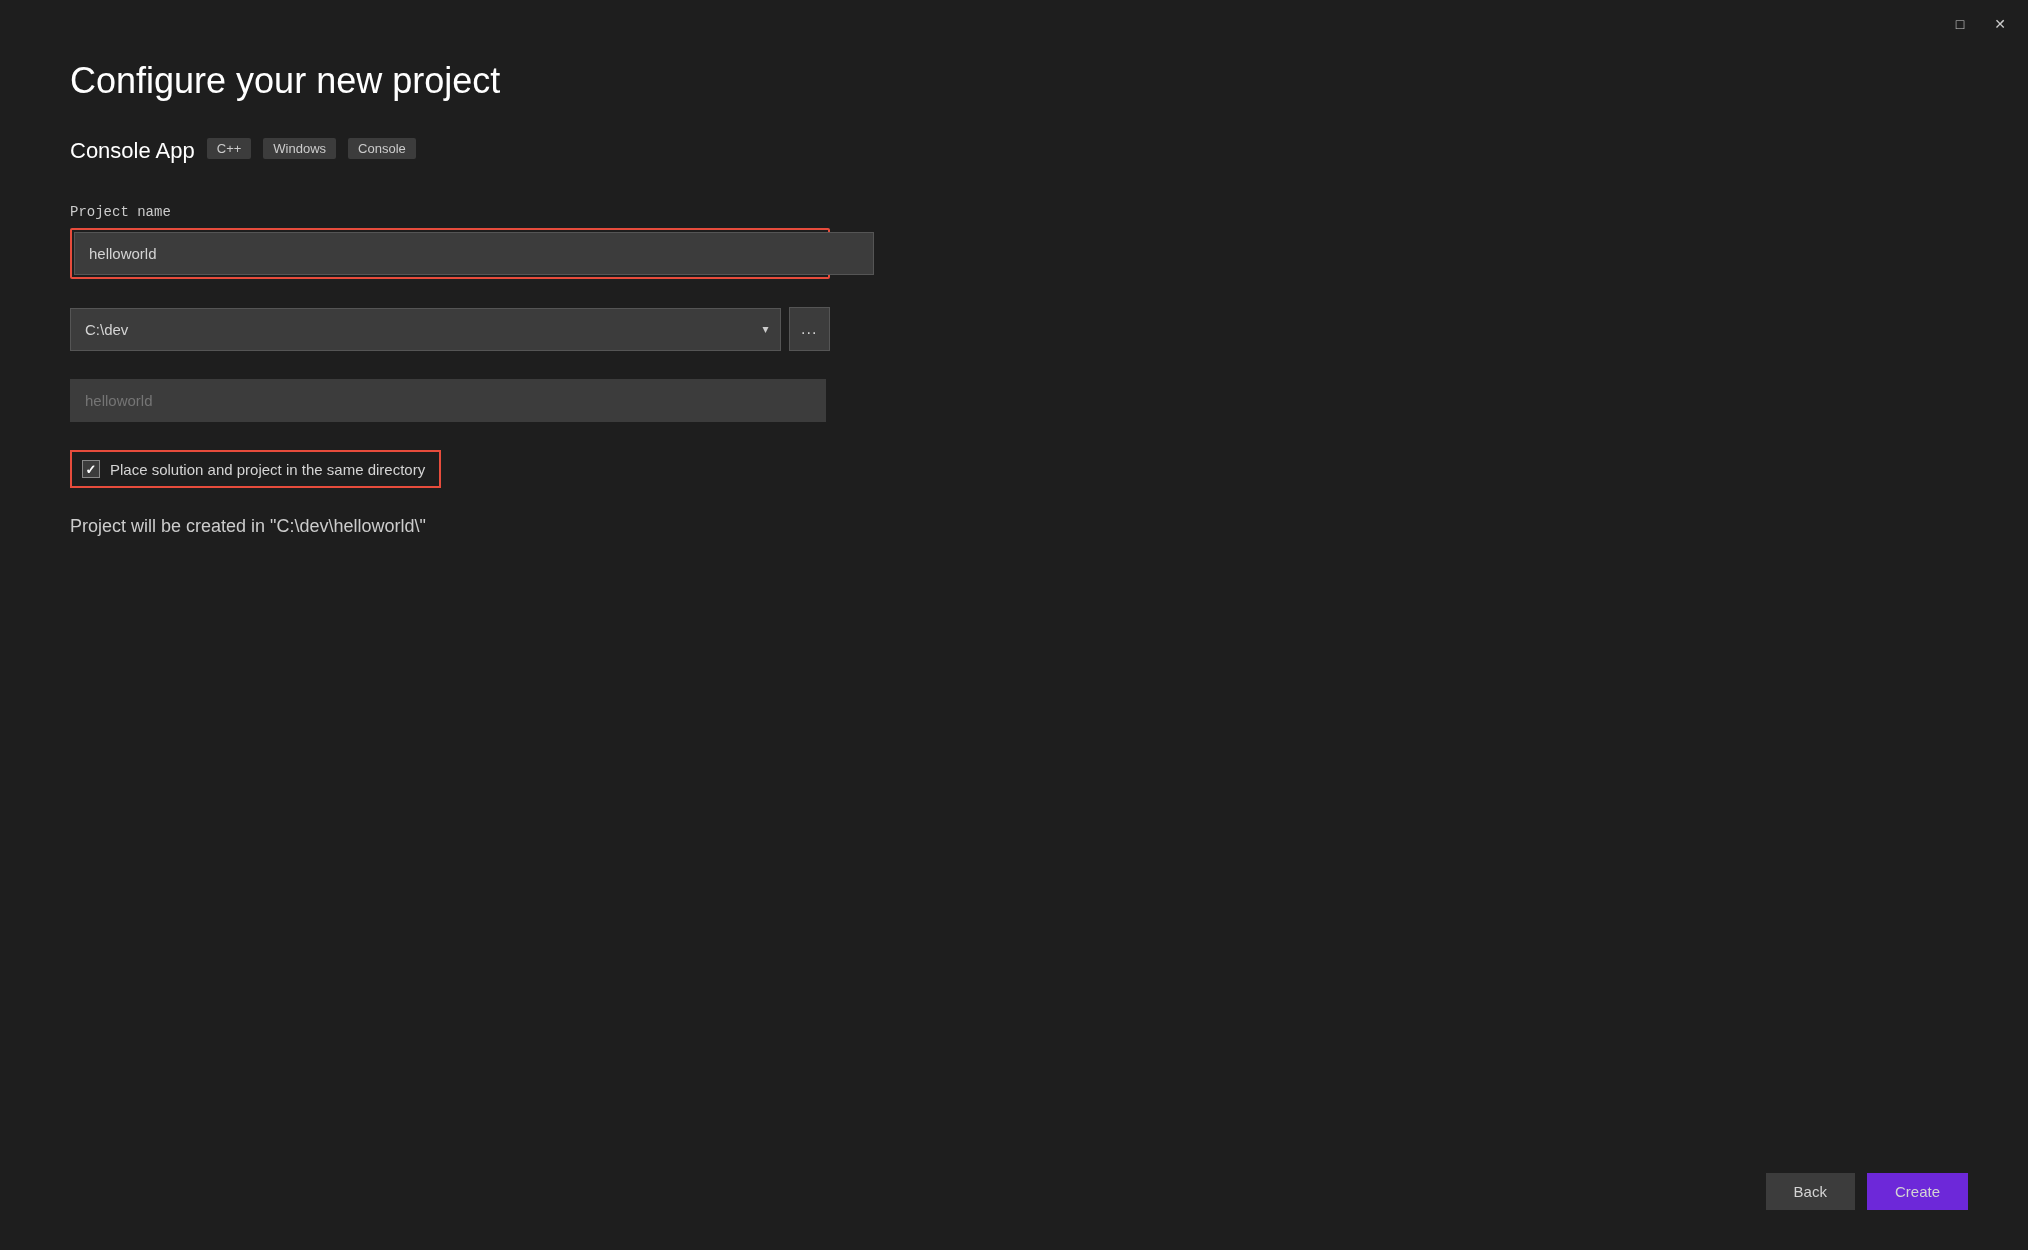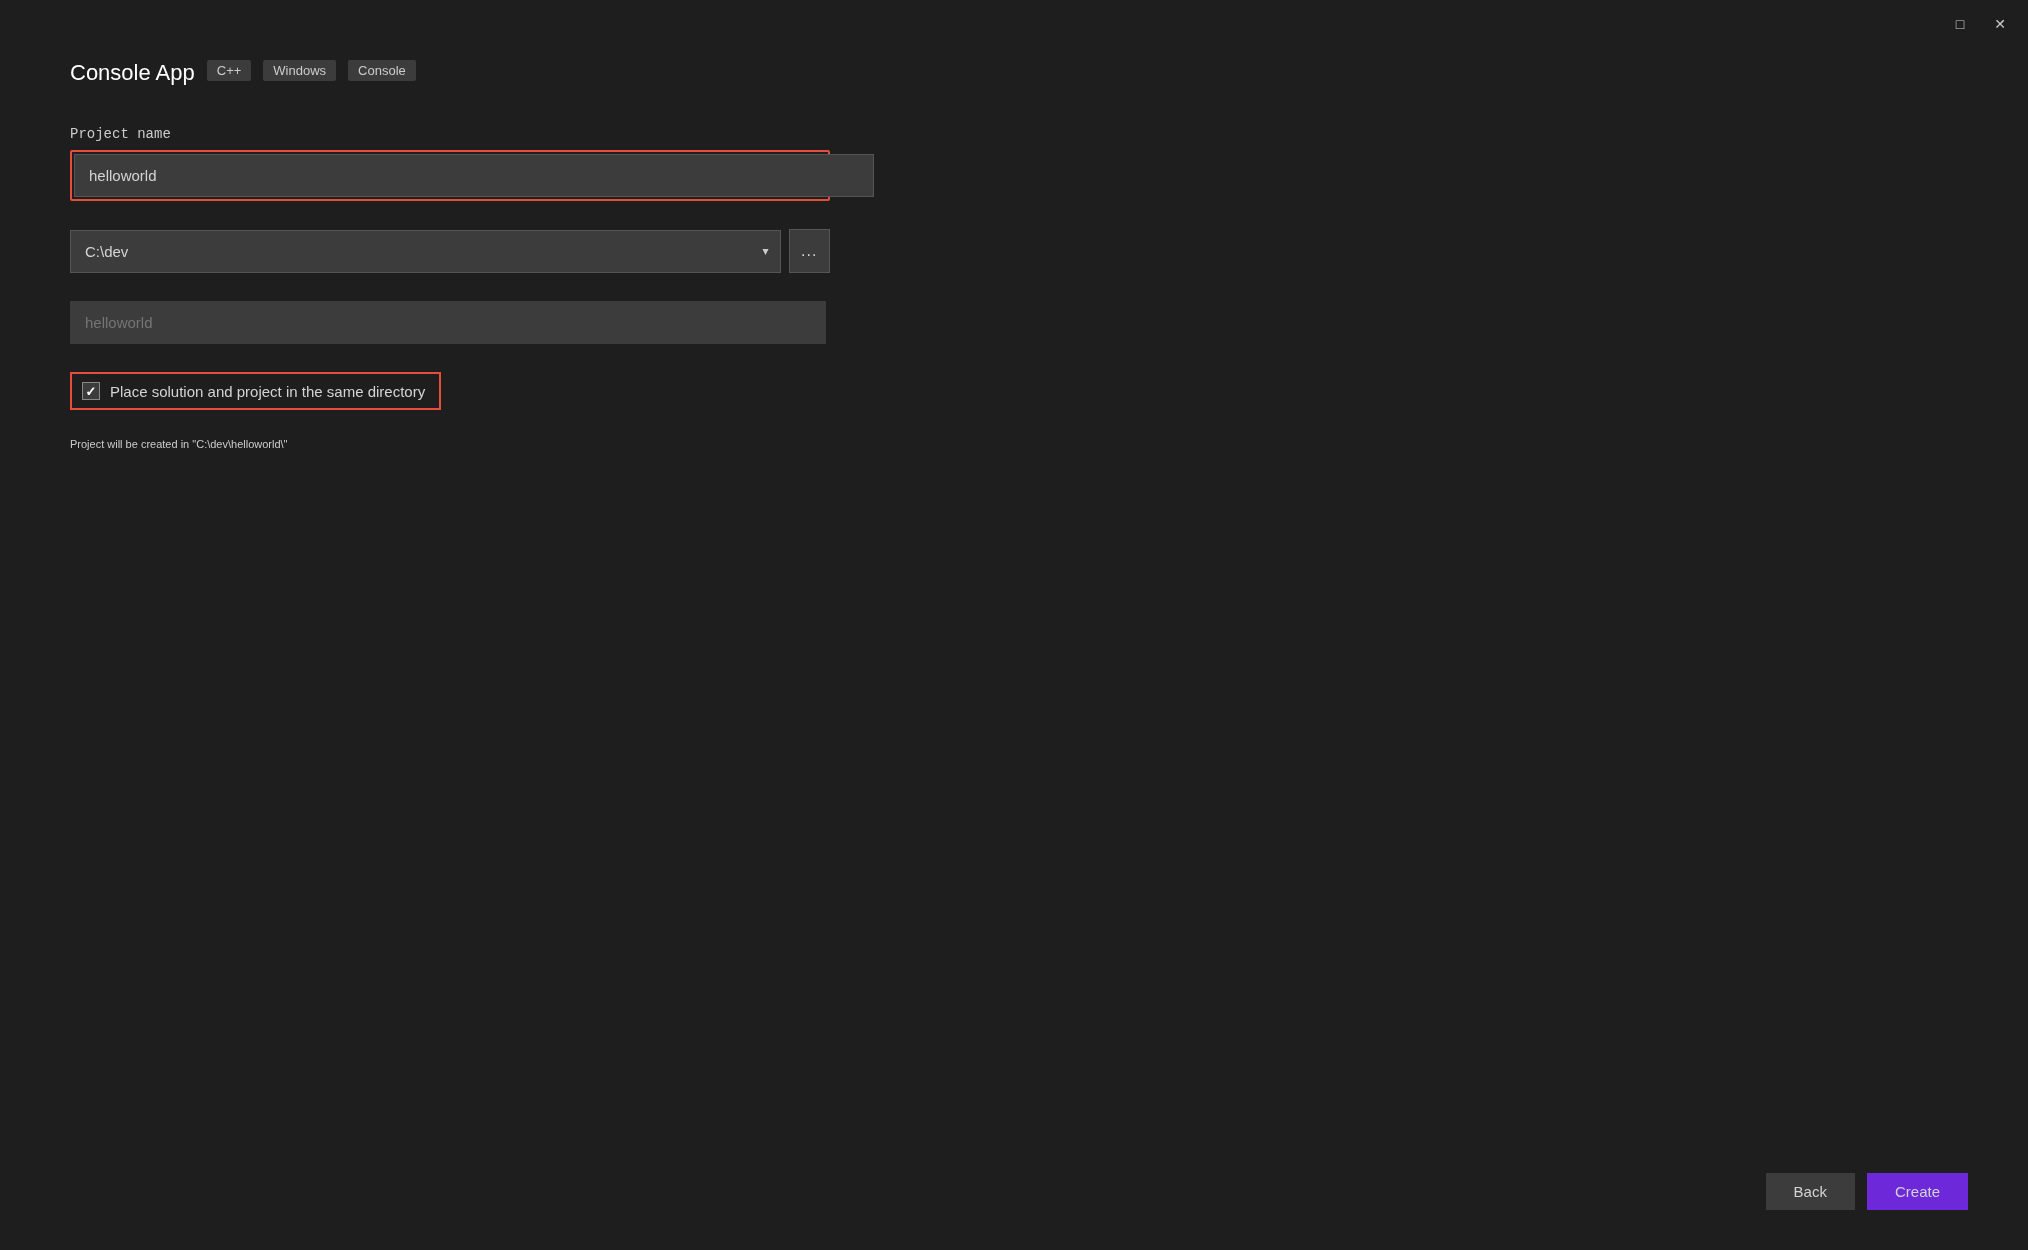--- a/index.html
+++ b/index.html
@@ -215,21 +215,21 @@
       font-size: 13px;
       font-weight: bold;
     }
 
     .checkbox-label {
       font-size: 15px;
       color: #d4d4d4;
     }
 
     .info-text {
-      font-size: 11px;
+      font-size: 18px;
       color: #cccccc;
       margin-top: 24px;
     }
 
     .bottom-buttons {
       position: absolute;
       bottom: 40px;
       right: 60px;
       display: flex;
       gap: 12px;
@@ -258,20 +258,21 @@
 
 <div class="window">
 
   <div class="title-bar">
     <button class="title-bar-btn">□</button>
     <button class="title-bar-btn">✕</button>
   </div>
 
   <div class="main-content">
 
+    <h1 class="page-title">Configure your new project</h1>
 
     <div class="subtitle-row">
       <span class="subtitle-text">Console App</span>
       <span class="tag">C++</span>
       <span class="tag">Windows</span>
       <span class="tag">Console</span>
     </div>
 
     <div class="form-section">
       <div class="form-label">Project name</div>

